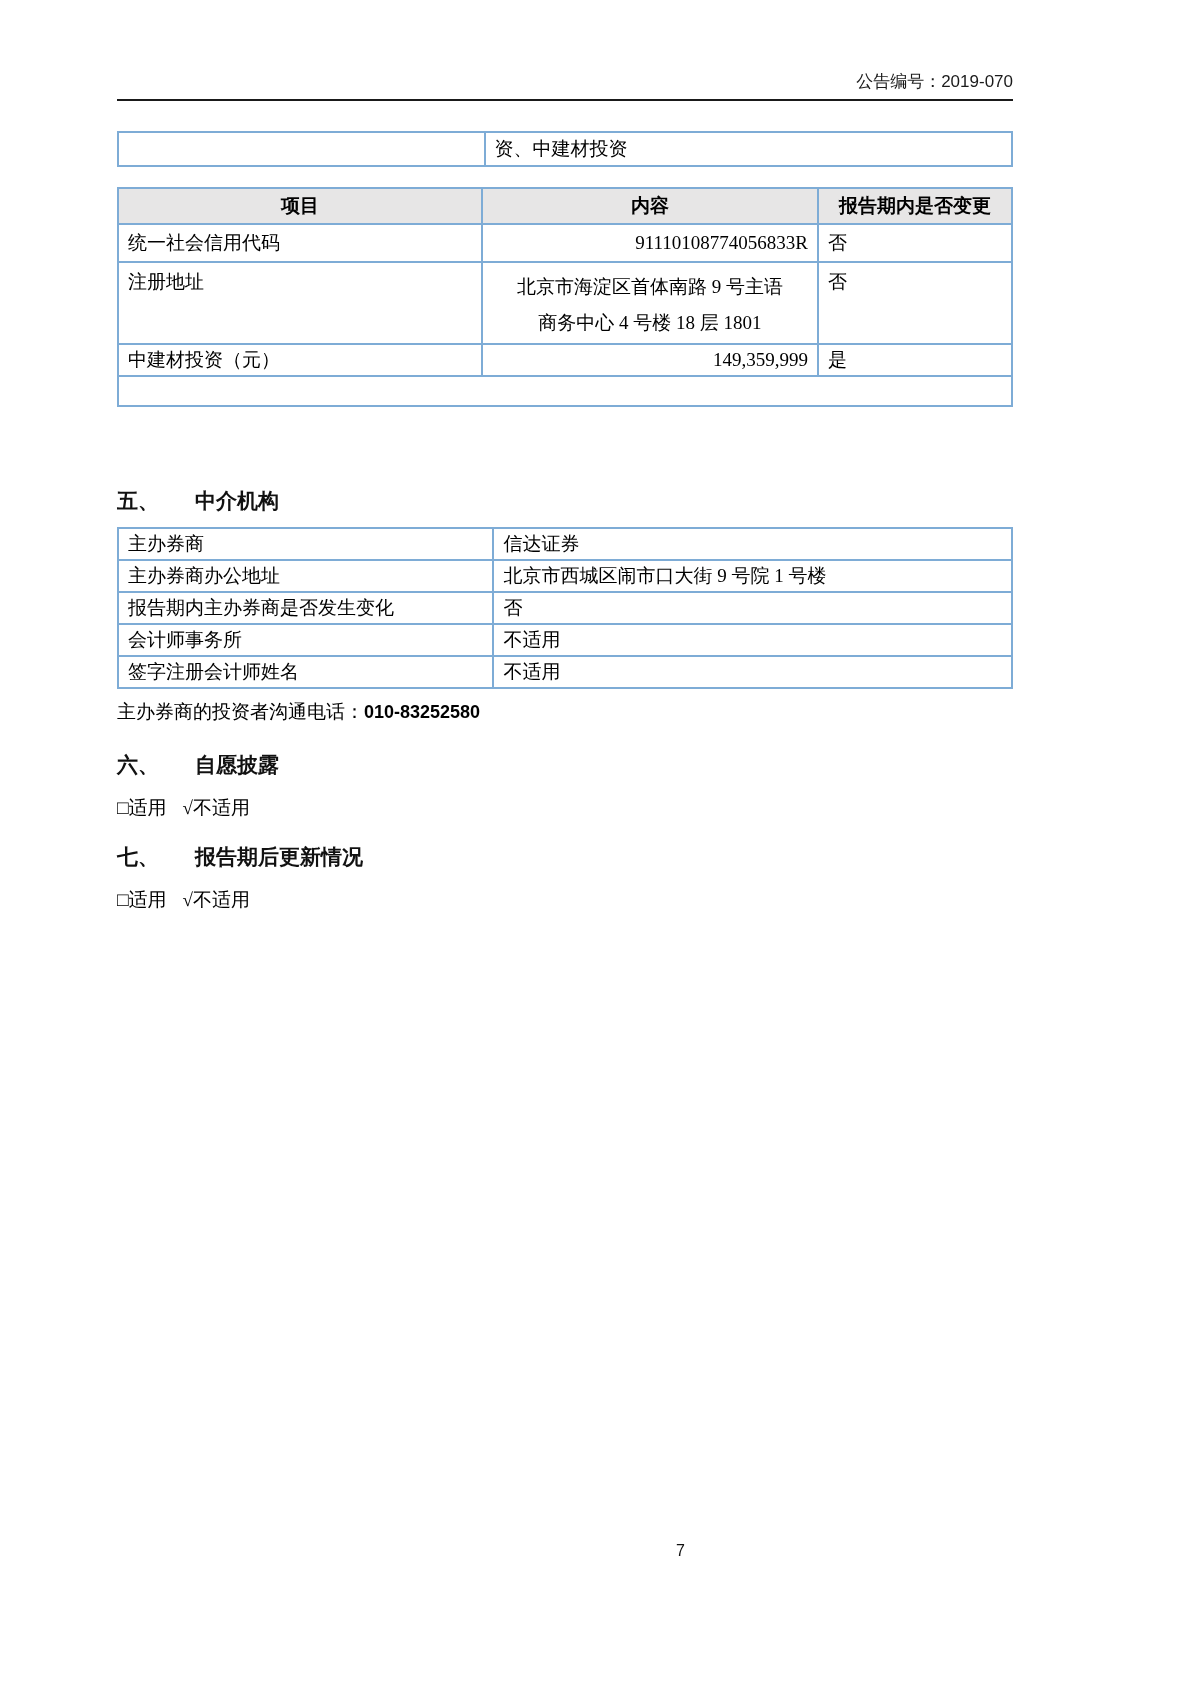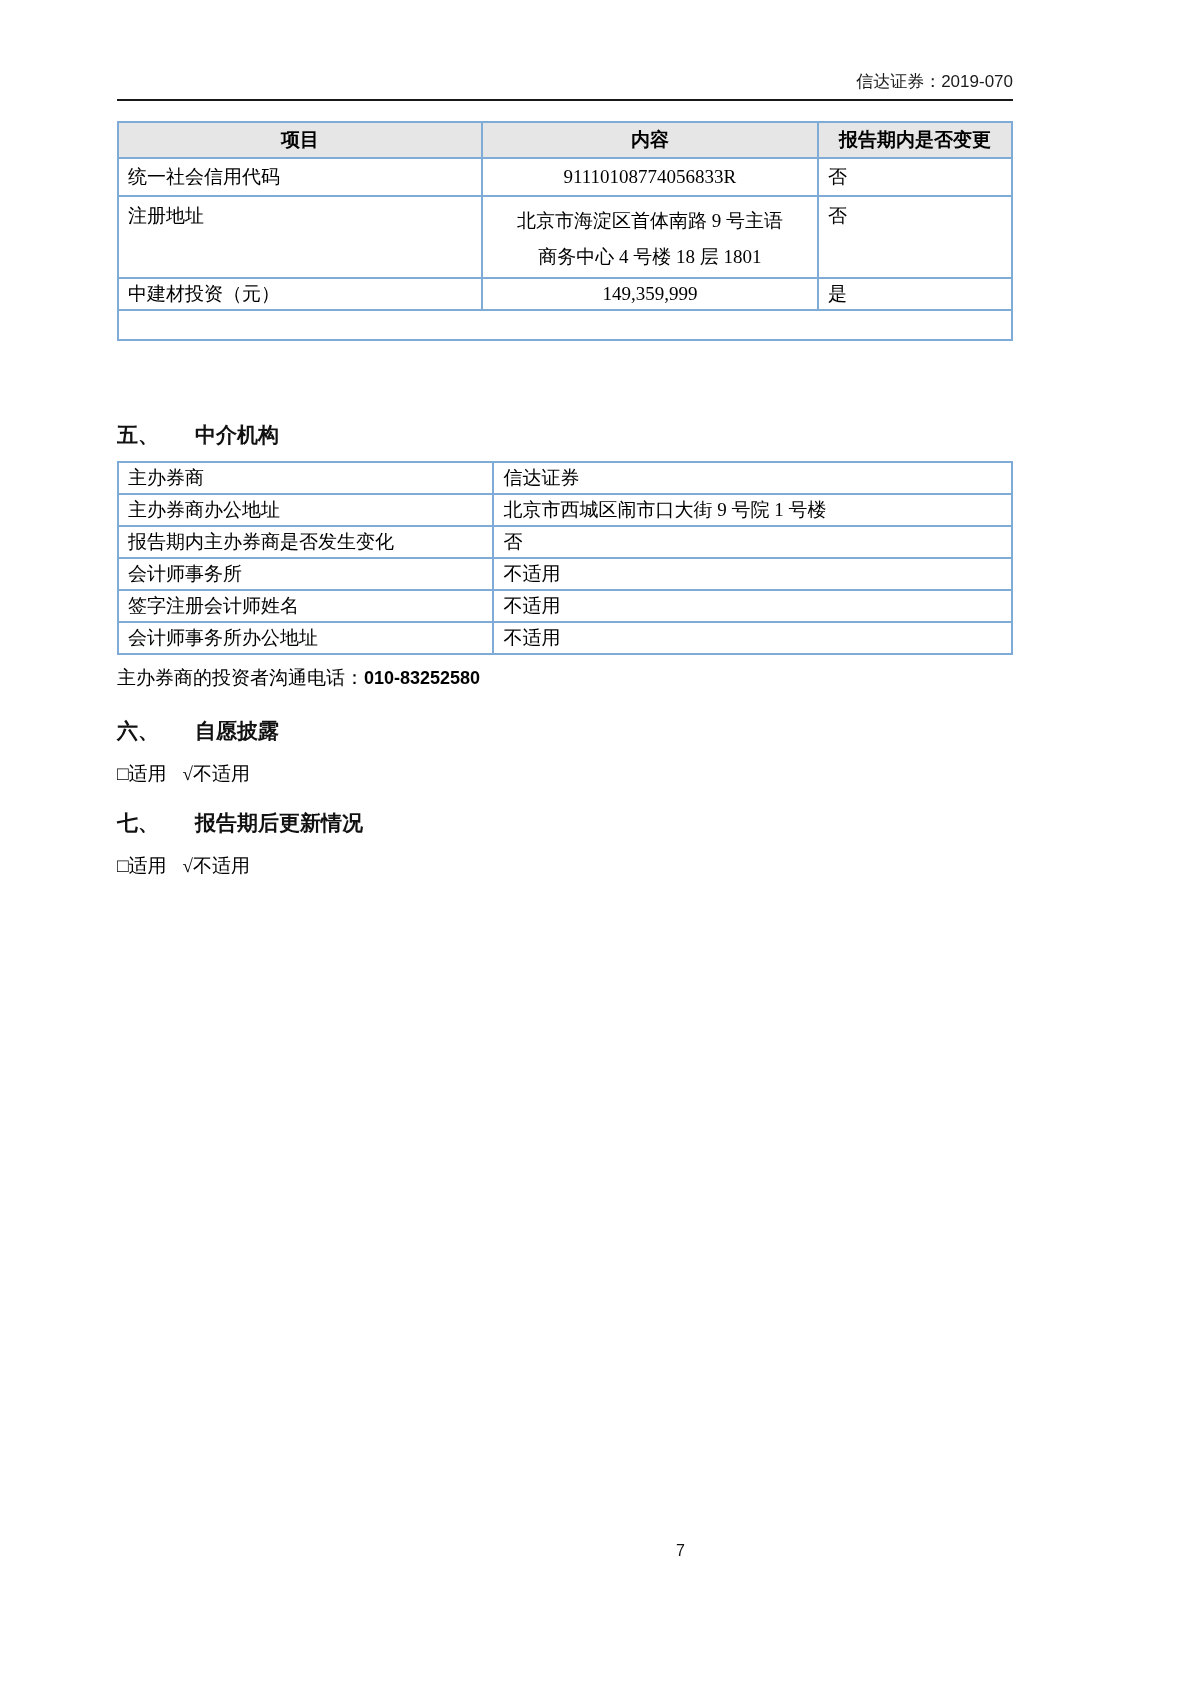--- a/index.html
+++ b/index.html
@@ -49,21 +49,21 @@
   .reg-table { margin-top:20px; }
   .reg-table th {
     background:var(--header_row_bg,#E7E6E6);
     font-weight:bold; text-align:center; height:36px;
   }
   .reg-table .c1 { width:40.7%; }
   .reg-table .c2 { width:37.6%; }
   .reg-table .c3 { width:21.7%; }
   .reg-table td { height:38px; vertical-align:middle; }
   .reg-table .row-tall td { vertical-align:top; padding-top:6px; }
-  .reg-table .val-right { text-align:center; }
+  .reg-table .val-right { text-align:right; }
   .reg-table .val-center { text-align:center; }
   .reg-table .addr-line { display:block; line-height:36px; }
   .reg-table .row-short td { height:32px; }
   .reg-table .empty-row td { height:30px; }
 
   
   .mid-table { margin-top:12px; }
   .mid-table td { height:32px; vertical-align:middle; }
   .mid-table .c1 { width:42%; }
 
@@ -86,24 +86,32 @@
     font-size:16px; color:#111;
   }
 </style>
 </head>
 <body>
 
 <div class="page">
   <div class="content">
 
     <div class="doc-header">
-      <span>信达证券：</span><span>2019-070</span>
+      <span>公告编号：</span><span>2019-070</span>
     </div>
     <div class="header-rule"></div>
 
+    <table class="top-table">
+      <tbody>
+        <tr>
+          <td class="c1"></td>
+          <td>资、中建材投资</td>
+        </tr>
+      </tbody>
+    </table>
 
 
     <table class="reg-table">
       <thead>
         <tr>
           <th class="c1">项目</th>
           <th class="c2">内容</th>
           <th class="c3">报告期内是否变更</th>
         </tr>
       </thead>
@@ -151,24 +159,20 @@
           <td>否</td>
         </tr>
         <tr>
           <td class="c1">会计师事务所</td>
           <td>不适用</td>
         </tr>
         <tr>
           <td class="c1">签字注册会计师姓名</td>
           <td>不适用</td>
         </tr>
-        <tr>
-          <td class="c1">会计师事务所办公地址</td>
-          <td>不适用</td>
-        </tr>
       </tbody>
     </table>
 
     <div class="phone-line">
       <span>主办券商的投资者沟通电话：</span><span class="num">010-83252580</span>
     </div>
 
     <div class="sec-heading h6">
       <span class="hnum">六、</span><span>自愿披露</span>
     </div>

